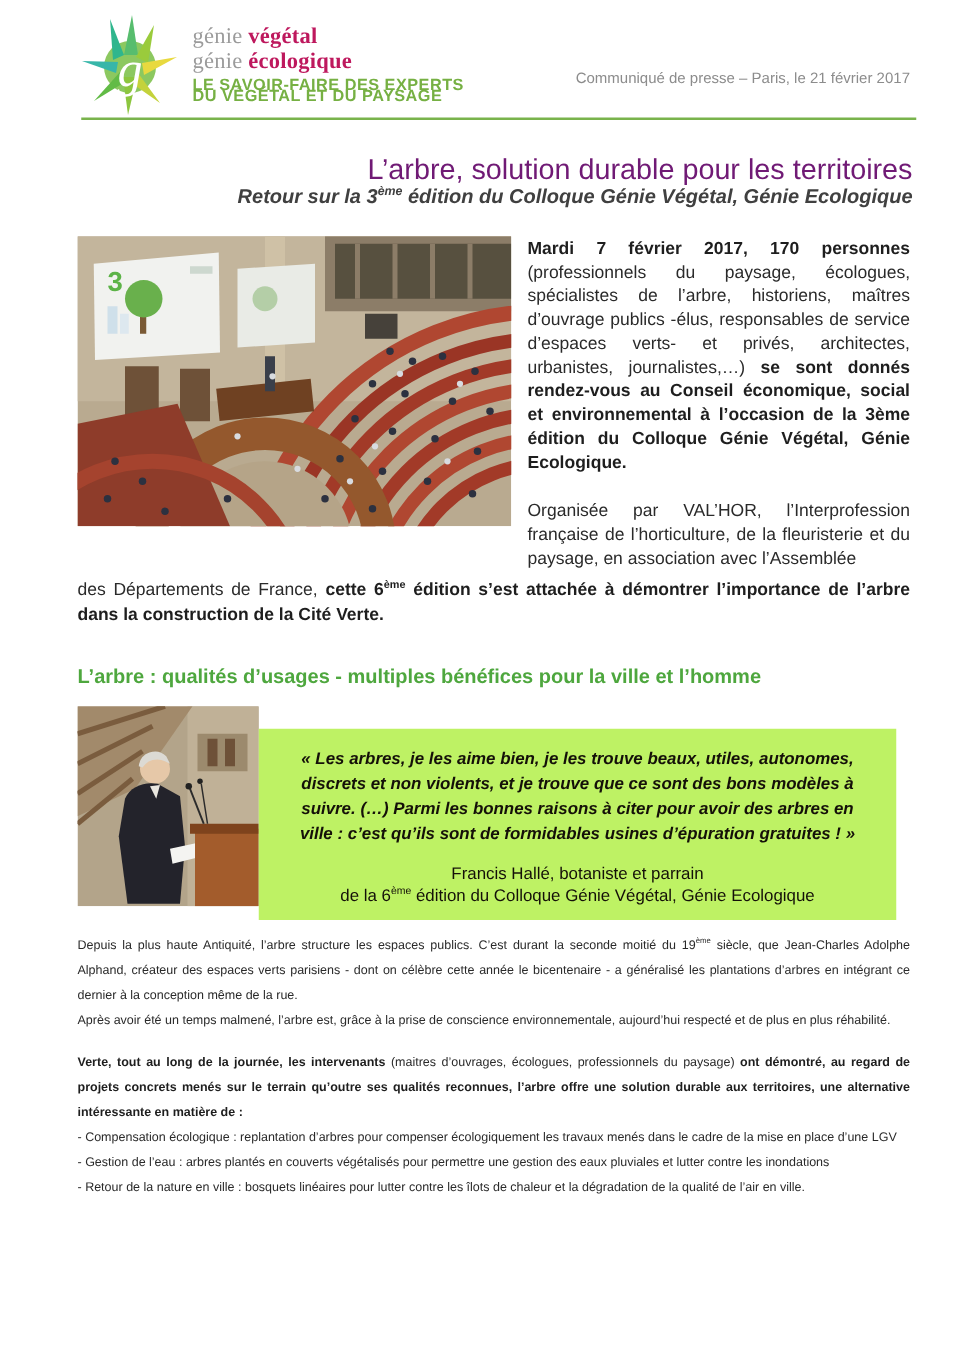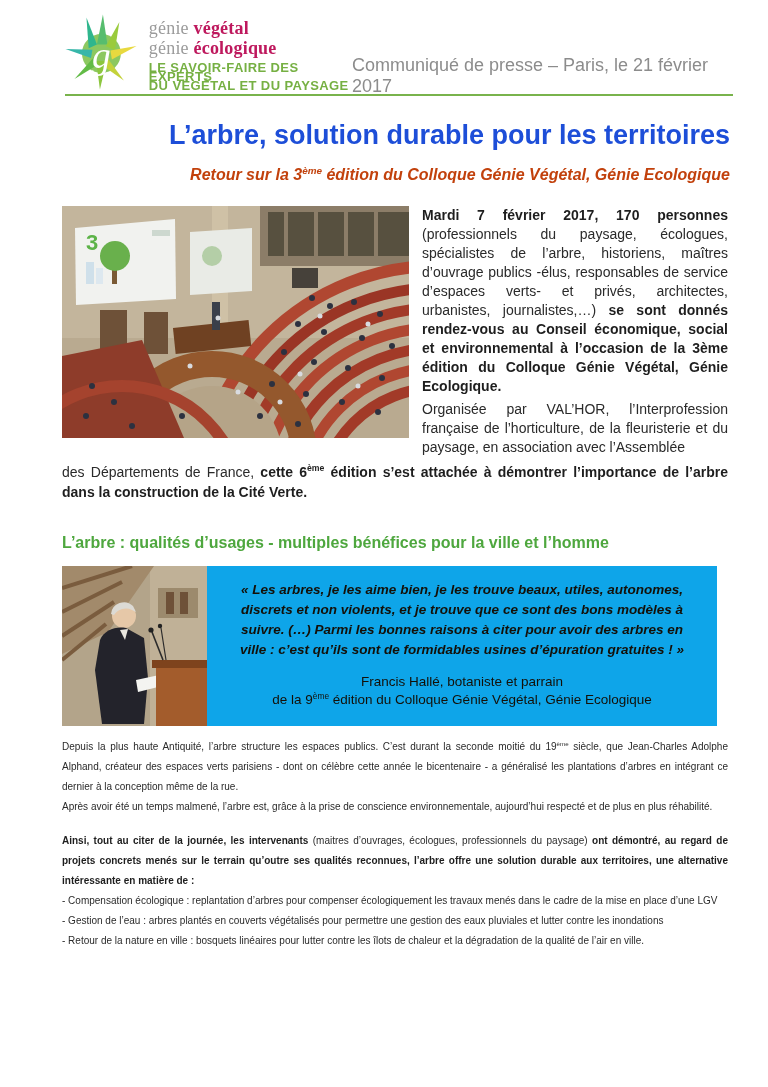--- a/index.html
+++ b/index.html
@@ -8,43 +8,43 @@
   .page { position: relative; width: 768px; height: 1087px; background: #fff; overflow: hidden; }
 
   
   .header { display: flex; justify-content: space-between; align-items: flex-start; padding: 10px 40px 0 64px; height: 94px; }
   .logo-wrap { display: flex; align-items: flex-start; }
   .leaf-svg { width: 80px; height: 80px; margin-top: 2px; }
   .logo-text { margin-left: 10px; margin-top: 8px; font-family: "Liberation Serif", serif; }
   .logo-line { font-size: 18px; line-height: 20px; color: #9b9b9b; letter-spacing: 0.2px; }
   .logo-line b { color: #be185d; }
   .logo-tagline { margin-top: 5px; font-family: "Liberation Sans", sans-serif; font-size: 13px; font-weight: bold; color: #76b043; line-height: 9px; letter-spacing: 0.4px; }
-  .press-line { margin-top: 45px; font-size: 18px; color: #8c8c8c; }
+  .press-line { margin-top: 45px; font-size: 12px; color: #8c8c8c; }
 
   .rule { border: 0; border-top: 2px solid #79b34c; margin: 0 35px 0 65px; }
 
   
   .title-block { text-align: right; padding: 26px 38px 0 0; }
-  .doc-title { font-size: 27px; font-weight: bold; color: #1d4ed8; line-height: 26px; }
-  .doc-subtitle { margin-top: 18px; font-size: 16px; font-weight: bold; font-style: italic; color: #c2410c; }
+  .doc-title { font-size: 23px; font-weight: normal; color: #701a75; line-height: 26px; }
+  .doc-subtitle { margin-top: 1px; font-size: 16px; font-weight: bold; font-style: italic; color: #404040; }
 
   
   .intro { margin: 22px 40px 0 62px; }
   .intro-row { display: flex; gap: 13px; }
   .photo1 { flex: none; width: 347px; height: 232px; display: block; }
   .intro-col { flex: 1; font-size: 14px; line-height: 19px; text-align: justify; }
-  .intro-col p + p { margin-top: 4px; }
+  .intro-col p + p { margin-top: 20px; }
   .p2b { margin-top: 5px; font-size: 14px; line-height: 20px; text-align: justify; }
 
   .section-heading { margin: 32px 40px 0 62px; font-size: 16px; font-weight: bold; color: #4ea73e; }
 
   
   .quote-row { display: flex; margin: 14px 51px 0 62px; align-items: stretch; }
   .photo2 { flex: none; width: 145px; height: 160px; display: block; }
-  .quote-box { flex: 1; background: #0ea5e9; padding: 14px 24px 10px; text-align: center; color: #141008; }
+  .quote-box { flex: 1; background: #bef264; padding: 14px 24px 10px; text-align: center; color: #141008; margin-top: 18px; }
   .quote-text { font-size: 13.5px; font-weight: bold; font-style: italic; line-height: 20px; }
   .quote-attr { margin-top: 13px; font-size: 13.5px; line-height: 18px; }
 
   
   .bodytext { margin: 11px 40px 0 62px; font-size: 10px; line-height: 20px; text-align: justify; }
   .bodytext p { margin: 0; }
   .para-ainsi { margin-top: 14px !important; }
   b { font-weight: bold; color: #1e1e1e; }
 
   .sup { font-size: 0.62em; vertical-align: super; line-height: 0; }
@@ -203,27 +203,27 @@
       <rect x="90" y="94" width="55" height="8" fill="#7e431d"></rect>
       <line x1="101" y1="94" x2="90" y2="66" stroke="#2b2b2b" stroke-width="1.6"></line>
       <circle cx="89" cy="64" r="2.6" fill="#222222"></circle>
       <line x1="104" y1="94" x2="99" y2="62" stroke="#2b2b2b" stroke-width="1.2"></line>
       <circle cx="98" cy="60" r="2.2" fill="#222222"></circle>
     </svg>
     <div class="quote-box">
       <div class="quote-text">« Les arbres, je les aime bien, je les trouve beaux, utiles, autonomes, discrets et non violents, et je trouve que ce sont des bons modèles à suivre. (…) Parmi les bonnes raisons à citer pour avoir des arbres en ville : c’est qu’ils sont de formidables usines d’épuration gratuites ! »</div>
       <div class="quote-attr">
         <div>Francis Hallé, botaniste et parrain</div>
-        <div><span>de la 9</span><sup class="sup">ème</sup><span> édition du Colloque Génie Végétal, Génie Ecologique</span></div>
+        <div><span>de la 6</span><sup class="sup">ème</sup><span> édition du Colloque Génie Végétal, Génie Ecologique</span></div>
       </div>
     </div>
   </div>
 
   <div class="bodytext">
     <p><span>Depuis la plus haute Antiquité, l’arbre structure les espaces publics. C’est durant la seconde moitié du 19</span><sup class="sup">ème</sup><span> siècle, que Jean-Charles Adolphe Alphand, créateur des espaces verts parisiens - dont on célèbre cette année le bicentenaire - a généralisé les plantations d’arbres en intégrant ce dernier à la conception même de la rue.</span></p>
     <p>Après avoir été un temps malmené, l’arbre est, grâce à la prise de conscience environnementale, aujourd’hui respecté et de plus en plus réhabilité.</p>
-    <p class="para-ainsi"><b>Ainsi, tout au citer de la journée, les intervenants </b><span>(maitres d’ouvrages, écologues, professionnels du paysage) </span><b>ont démontré, au regard de projets concrets menés sur le terrain qu’outre ses qualités reconnues, l’arbre offre une solution durable aux territoires, une alternative intéressante en matière de :</b></p>
+    <p class="para-ainsi"><b>Verte, tout au long de la journée, les intervenants </b><span>(maitres d’ouvrages, écologues, professionnels du paysage) </span><b>ont démontré, au regard de projets concrets menés sur le terrain qu’outre ses qualités reconnues, l’arbre offre une solution durable aux territoires, une alternative intéressante en matière de :</b></p>
     <p>- Compensation écologique : replantation d’arbres pour compenser écologiquement les travaux menés dans le cadre de la mise en place d’une LGV</p>
     <p>- Gestion de l’eau : arbres plantés en couverts végétalisés pour permettre une gestion des eaux pluviales et lutter contre les inondations</p>
     <p>- Retour de la nature en ville : bosquets linéaires pour lutter contre les îlots de chaleur et la dégradation de la qualité de l’air en ville.</p>
   </div>
 
 </div>
 
 </body></html>

